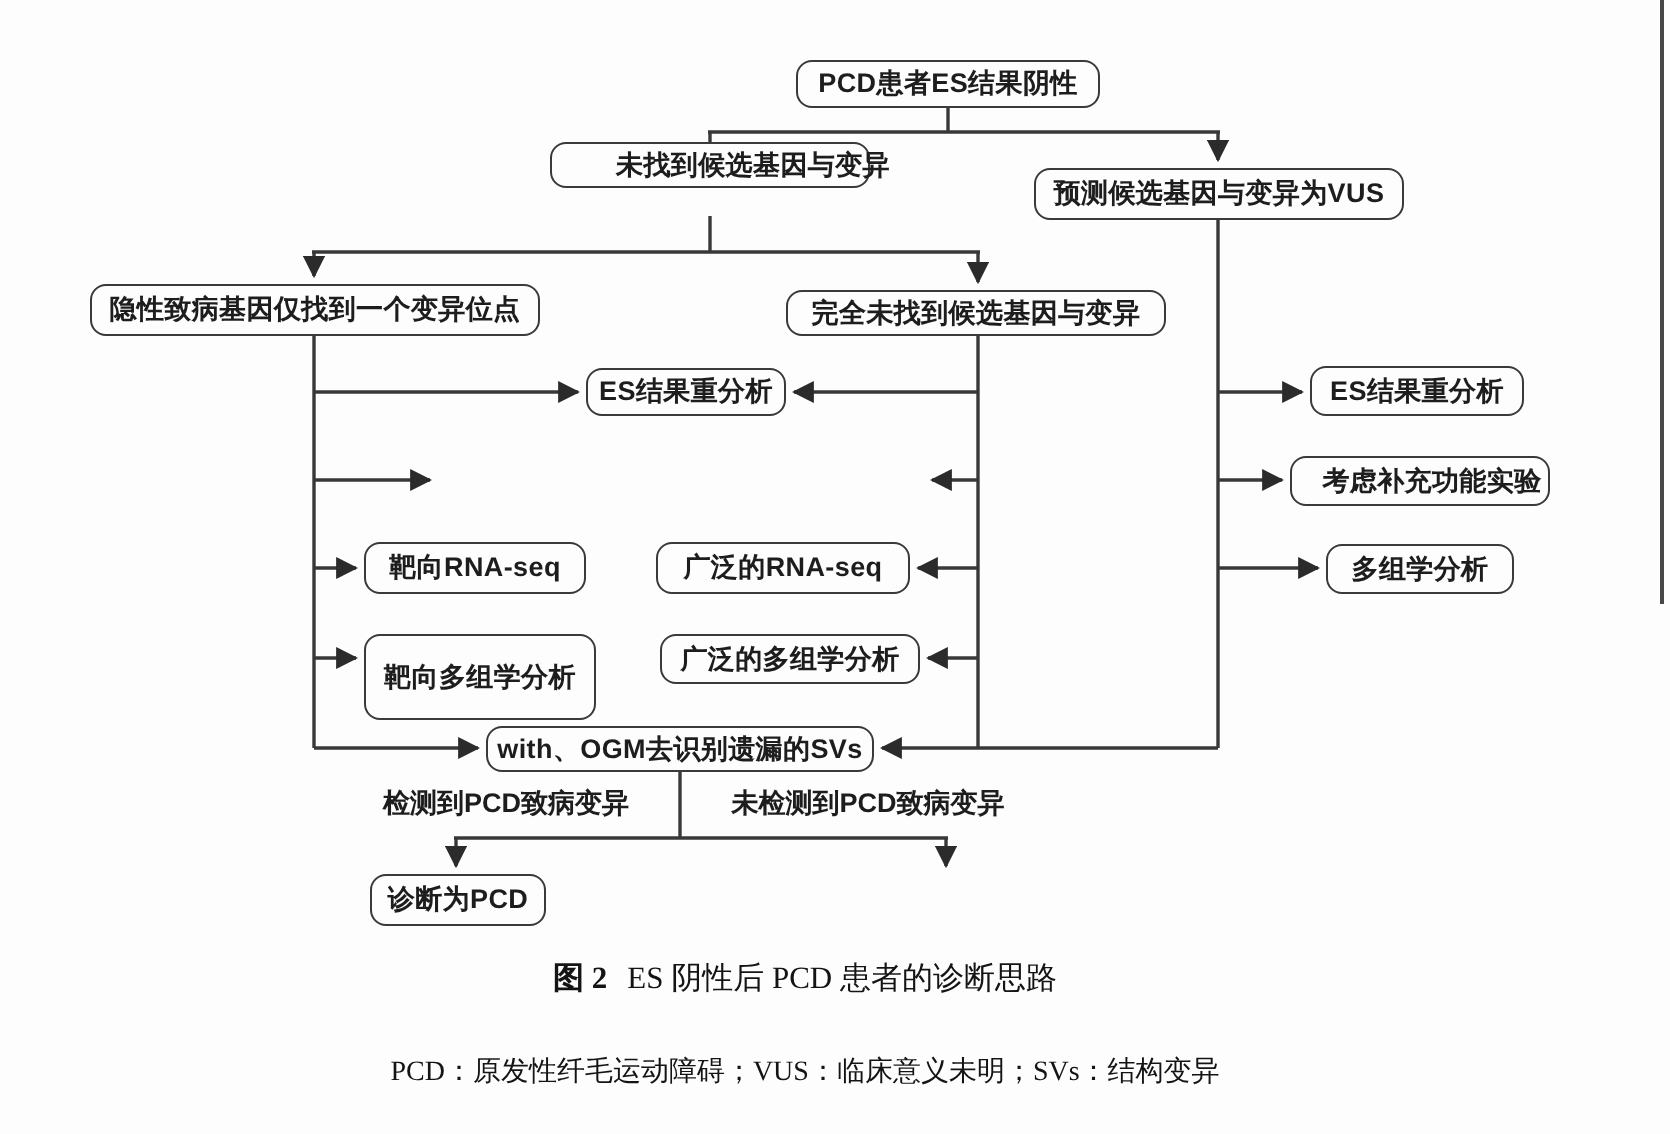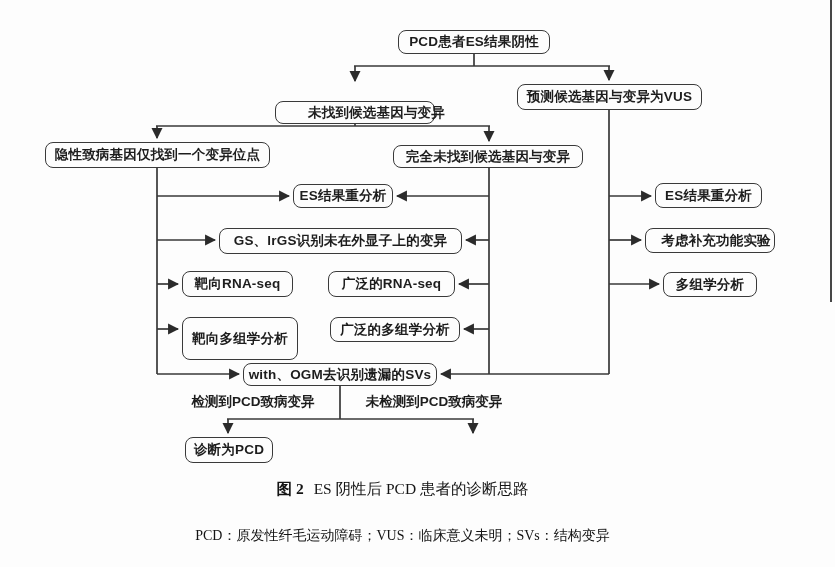--- a/index.html
+++ b/index.html
@@ -97,31 +97,30 @@
       <line x1="227" y1="419" x2="474" y2="419"></line>
       <line x1="228" y1="419" x2="228" y2="433" marker-end="url(#arr)"></line>
       <line x1="473" y1="419" x2="473" y2="433" marker-end="url(#arr)"></line>
     </g>
   </svg>
 
   <div class="page-rule" style="left:830px;top:0;width:2px;height:302px;"></div>
 
   <div class="node" style="left:398px;top:30px;width:152px;height:24px;">PCD患者ES结果阴性</div>
 
-  <div class="node" style="left:275px;top:101px;width:160px;height:23px;padding-left:43px;">未找到候选基因与变异</div>
+  <div class="node" style="left:275px;top:71px;width:160px;height:23px;padding-left:43px;">未找到候选基因与变异</div>
 
   <div class="node" style="left:517px;top:84px;width:185px;height:26px;">预测候选基因与变异为VUS</div>
 
   <div class="node" style="left:45px;top:142px;width:225px;height:26px;">隐性致病基因仅找到一个变异位点</div>
 
   <div class="node" style="left:393px;top:145px;width:190px;height:23px;">完全未找到候选基因与变异</div>
 
   <div class="node" style="left:293px;top:184px;width:100px;height:24px;">ES结果重分析</div>
 
-  <div class="node" style="left:219px;top:228px;width:243px;height:26px;">GS、lrGS识别未在外显子上的变异</div>
 
   <div class="node" style="left:182px;top:271px;width:111px;height:26px;">靶向RNA-seq</div>
 
   <div class="node" style="left:328px;top:271px;width:127px;height:26px;">广泛的RNA-seq</div>
 
   <div class="node" style="left:182px;top:317px;width:116px;height:43px;">靶向多组学分析</div>
 
   <div class="node" style="left:330px;top:317px;width:130px;height:25px;">广泛的多组学分析</div>
 
   <div class="node" style="left:243px;top:363px;width:194px;height:23px;">with、OGM去识别遗漏的SVs</div>

